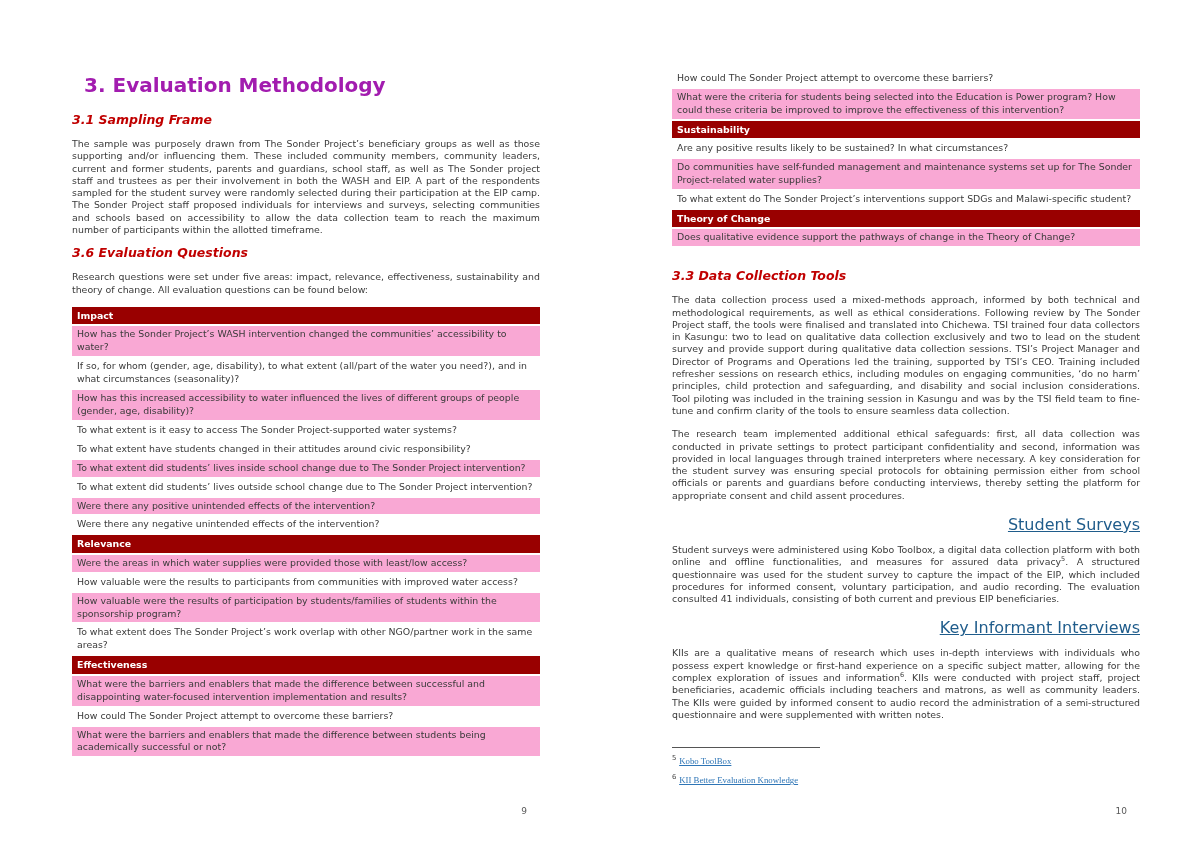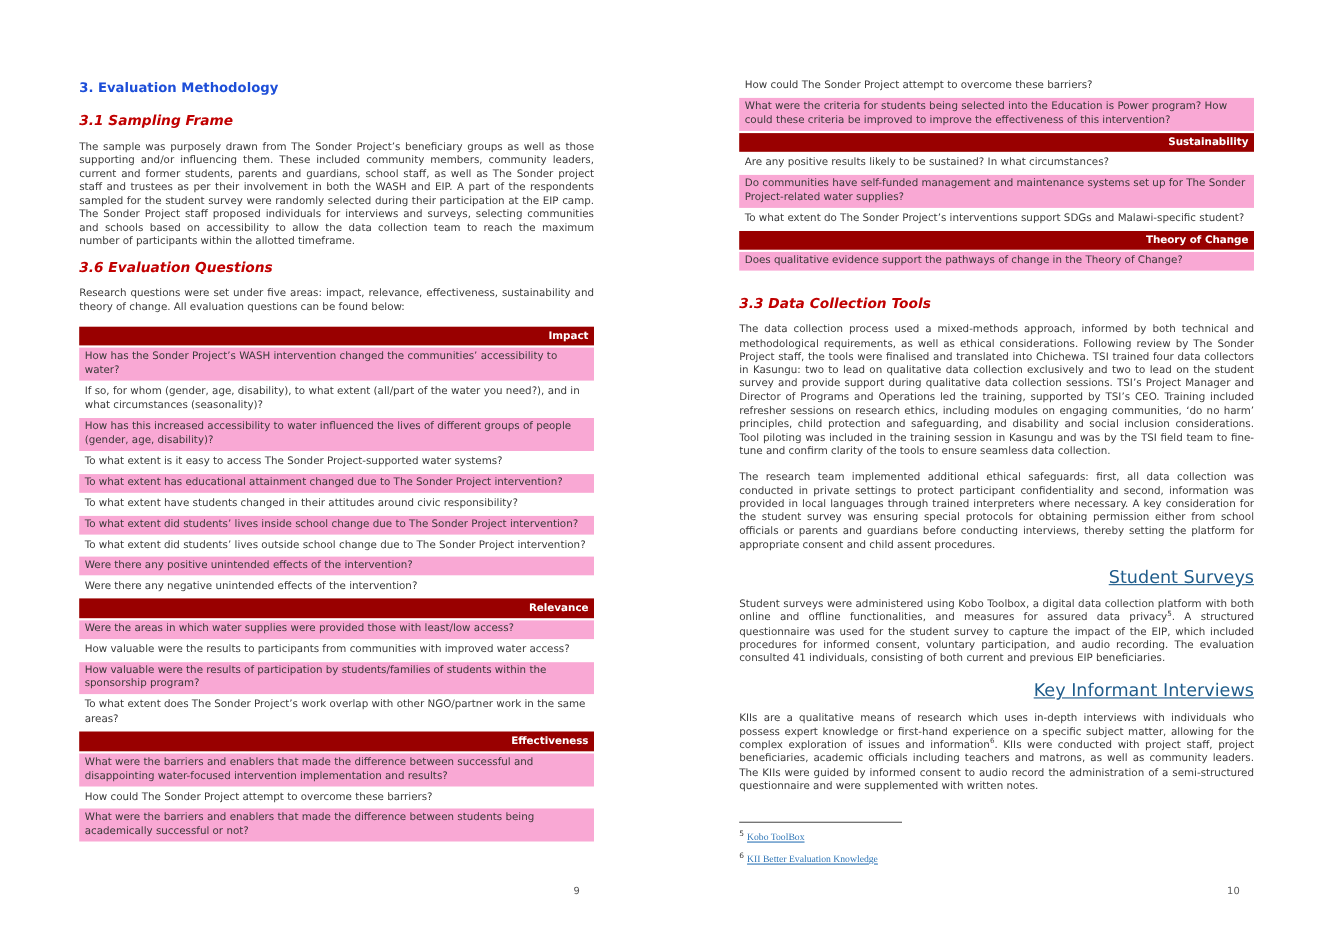--- a/index.html
+++ b/index.html
@@ -2,33 +2,33 @@
 <html><head>
 <meta charset="utf-8">
 <style>
   html,body{margin:0;padding:0;background:#ffffff;}
   #canvas{position:relative;width:1200px;height:848px;background:#ffffff;overflow:hidden;
           font-family:"DejaVu Sans",sans-serif;}
   .page{position:absolute;top:0;width:468px;}
   #page-left{left:72px;}
   #page-right{left:672px;}
 
-  .doc-title{margin:73px 0 0 0;font-size:12px;font-weight:bold;color:#1d4ed8;}
+  .doc-title{margin:73px 0 0 12px;font-size:20px;font-weight:bold;color:#a21caf;}
   .sub{margin:0;font-size:12.5px;font-weight:bold;font-style:italic;color:#C00000;}
   #sampling-title{margin-top:15px;}
   #evalq-title{margin-top:9px;}
   #dct-title{margin-top:22px;}
 
   .body{font-size:9.4px;line-height:12.3px;text-align:justify;color:#3A3A3A;margin:11px 0 0 0;}
   .body sup{font-size:6.5px;line-height:0;}
 
   .qtable{margin-top:11px;}
   #page-right .qtable{margin-top:70px;}
   .tbar{background:#990000;color:#ffffff;font-weight:bold;font-size:9.4px;line-height:11.5px;
-        padding:3px 5px;margin-bottom:2px;text-align:right;}
+        padding:3px 5px;margin-bottom:2px;}
   .trow{font-size:9.4px;line-height:12.9px;padding:2px 5px;margin-bottom:2px;color:#3A3A3A;}
   .trow.gray{background:#f9a8d4;}
 
   .linkhead{margin:13px 0 0 0;font-size:16px;font-weight:normal;color:#1F5C8B;
             text-decoration:underline;text-align:right;}
   .linkhead + .body{margin-top:10px;}
 
   .fnsep{width:148px;height:0;border-top:1px solid #555555;margin-top:26px;}
   .fnline{font-size:8.8px;line-height:12px;margin-top:4px;color:#3A3A3A;}
   .fnline sup{font-size:6.8px;}
@@ -50,21 +50,20 @@
 
     <h2 class="sub" id="evalq-title">3.6 Evaluation Questions</h2>
     <p class="body">Research questions were set under five areas: impact, relevance, effectiveness, sustainability and theory of change. All evaluation questions can be found below:</p>
 
     <div class="qtable">
       <div class="tbar">Impact</div>
       <div class="trow gray">How has the Sonder Project’s WASH intervention changed the communities’ accessibility to water?</div>
       <div class="trow">If so, for whom (gender, age, disability), to what extent (all/part of the water you need?), and in what circumstances (seasonality)?</div>
       <div class="trow gray">How has this increased accessibility to water influenced the lives of different groups of people (gender, age, disability)?</div>
       <div class="trow">To what extent is it easy to access The Sonder Project-supported water systems?</div>
-      <div class="trow gray">To what extent has educational attainment changed due to The Sonder Project intervention?</div>
       <div class="trow">To what extent have students changed in their attitudes around civic responsibility?</div>
       <div class="trow gray">To what extent did students’ lives inside school change due to The Sonder Project intervention?</div>
       <div class="trow">To what extent did students’ lives outside school change due to The Sonder Project intervention?</div>
       <div class="trow gray">Were there any positive unintended effects of the intervention?</div>
       <div class="trow">Were there any negative unintended effects of the intervention?</div>
 
       <div class="tbar">Relevance</div>
       <div class="trow gray">Were the areas in which water supplies were provided those with least/low access?</div>
       <div class="trow">How valuable were the results to participants from communities with improved water access?</div>
       <div class="trow gray">How valuable were the results of participation by students/families of students within the sponsorship program?</div>

